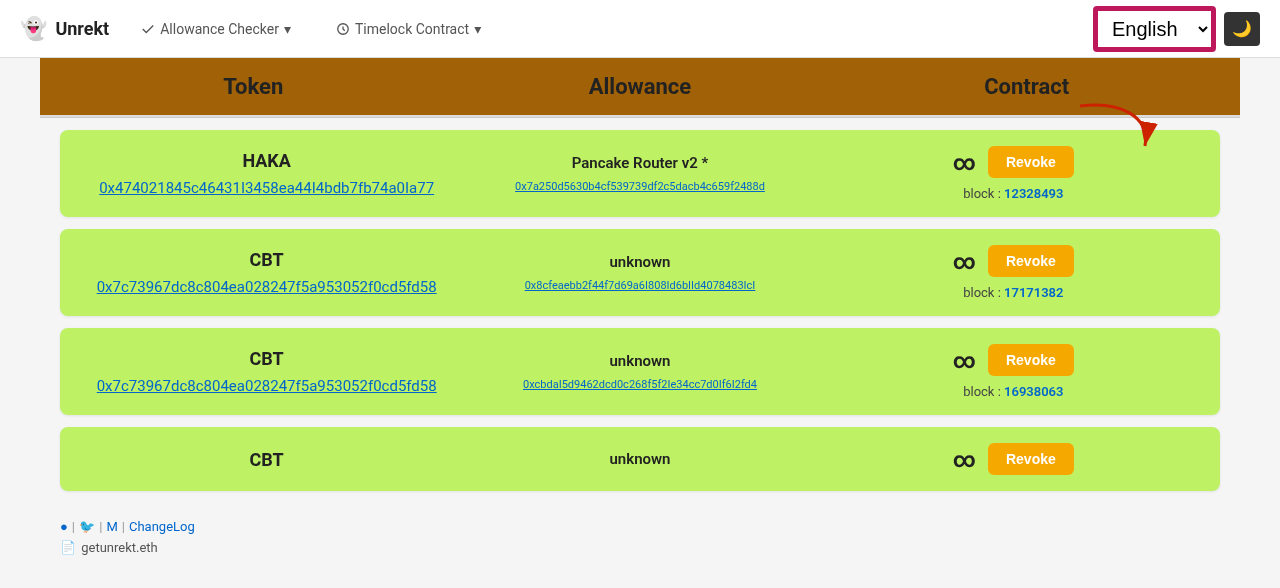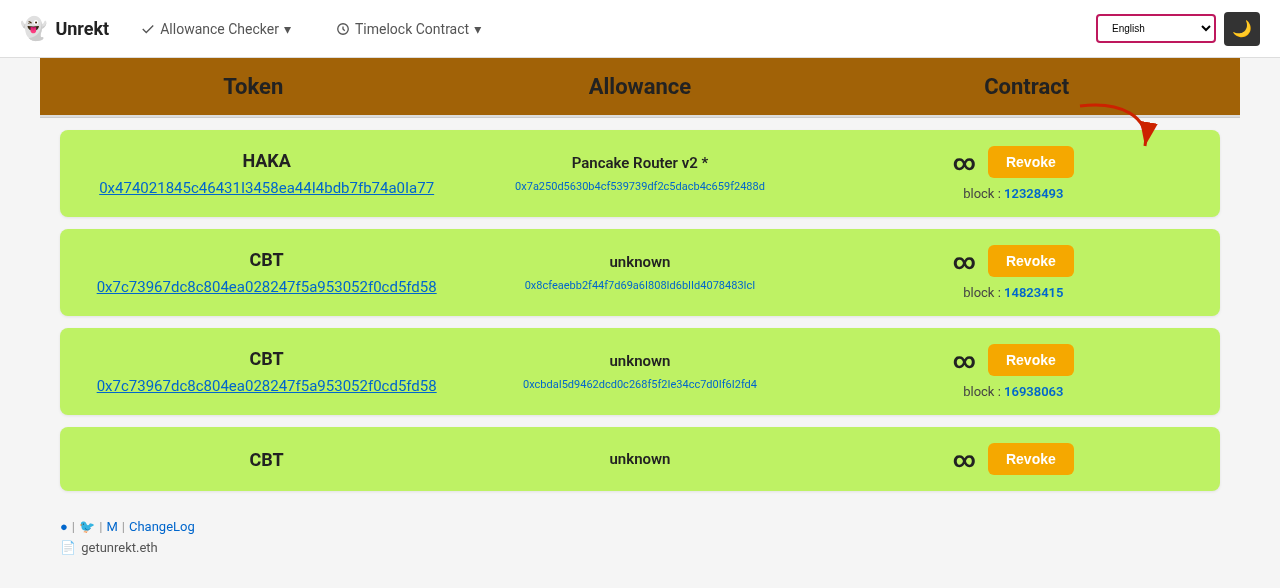--- a/index.html
+++ b/index.html
@@ -50,23 +50,23 @@
     }
     .nav-link svg { width: 14px; height: 14px; }
     .nav-right {
       display: flex;
       align-items: center;
       gap: 8px;
       margin-left: auto;
     }
     .lang-select {
       padding: 6px 10px;
-      border: 2px solid #be185d;
+      border: 5px solid #be185d;
       border-radius: 4px;
-      font-size: 10px;
+      font-size: 20px;
       background: #fff;
       cursor: pointer;
       min-width: 120px;
     }
     .dark-toggle {
       background: #333;
       color: #fff;
       border: none;
       border-radius: 4px;
       width: 36px;
@@ -130,20 +130,21 @@
       word-break: break-all;
     }
     .contract-name {
       font-size: 15px;
       font-weight: 600;
       text-align: center;
     }
     .contract-address {
       font-size: 11px;
       color: #0066cc;
+      text-decoration: underline;
       cursor: pointer;
       text-align: center;
       word-break: break-all;
     }
     .allowance-col {
       position: relative;
     }
     .allowance-row {
       display: flex;
       align-items: center;
@@ -287,21 +288,21 @@
     <div class="contract-col">
       <span class="contract-name">unknown</span>
       <span class="contract-address">0x8cfeaebb2f44f7d69a6I808Id6bIId4078483IcI</span>
     </div>
     <div class="allowance-col">
       <div class="allowance-row">
         <span class="infinity">∞</span>
         <button class="revoke-btn">Revoke</button>
       </div>
       <div class="block-info">
-        block : <a>14823415</a>
+        block : <a>17171382</a>
       </div>
     </div>
   </div>
 
   <div class="row-card">
     <div class="token-col">
       <span class="token-name">CBT</span>
       <span class="token-address">0x7c73967dc8c804ea028247f5a953052f0cd5fd58</span>
     </div>
     <div class="contract-col">

